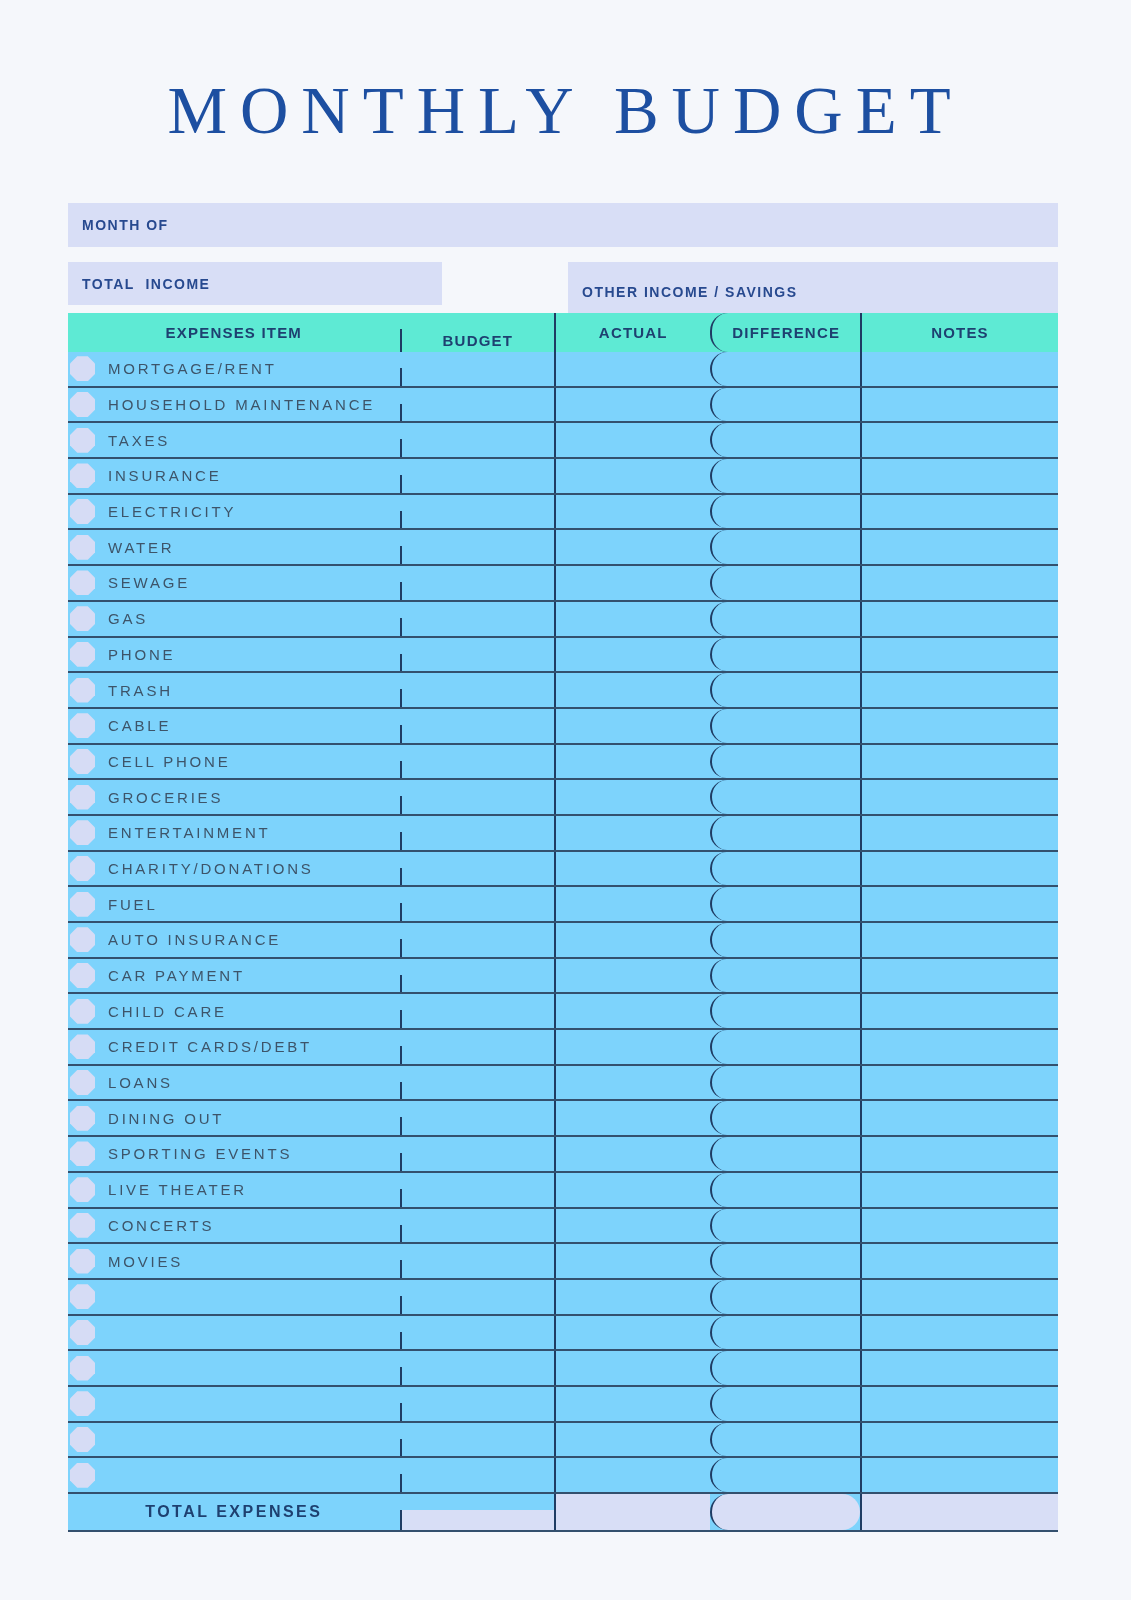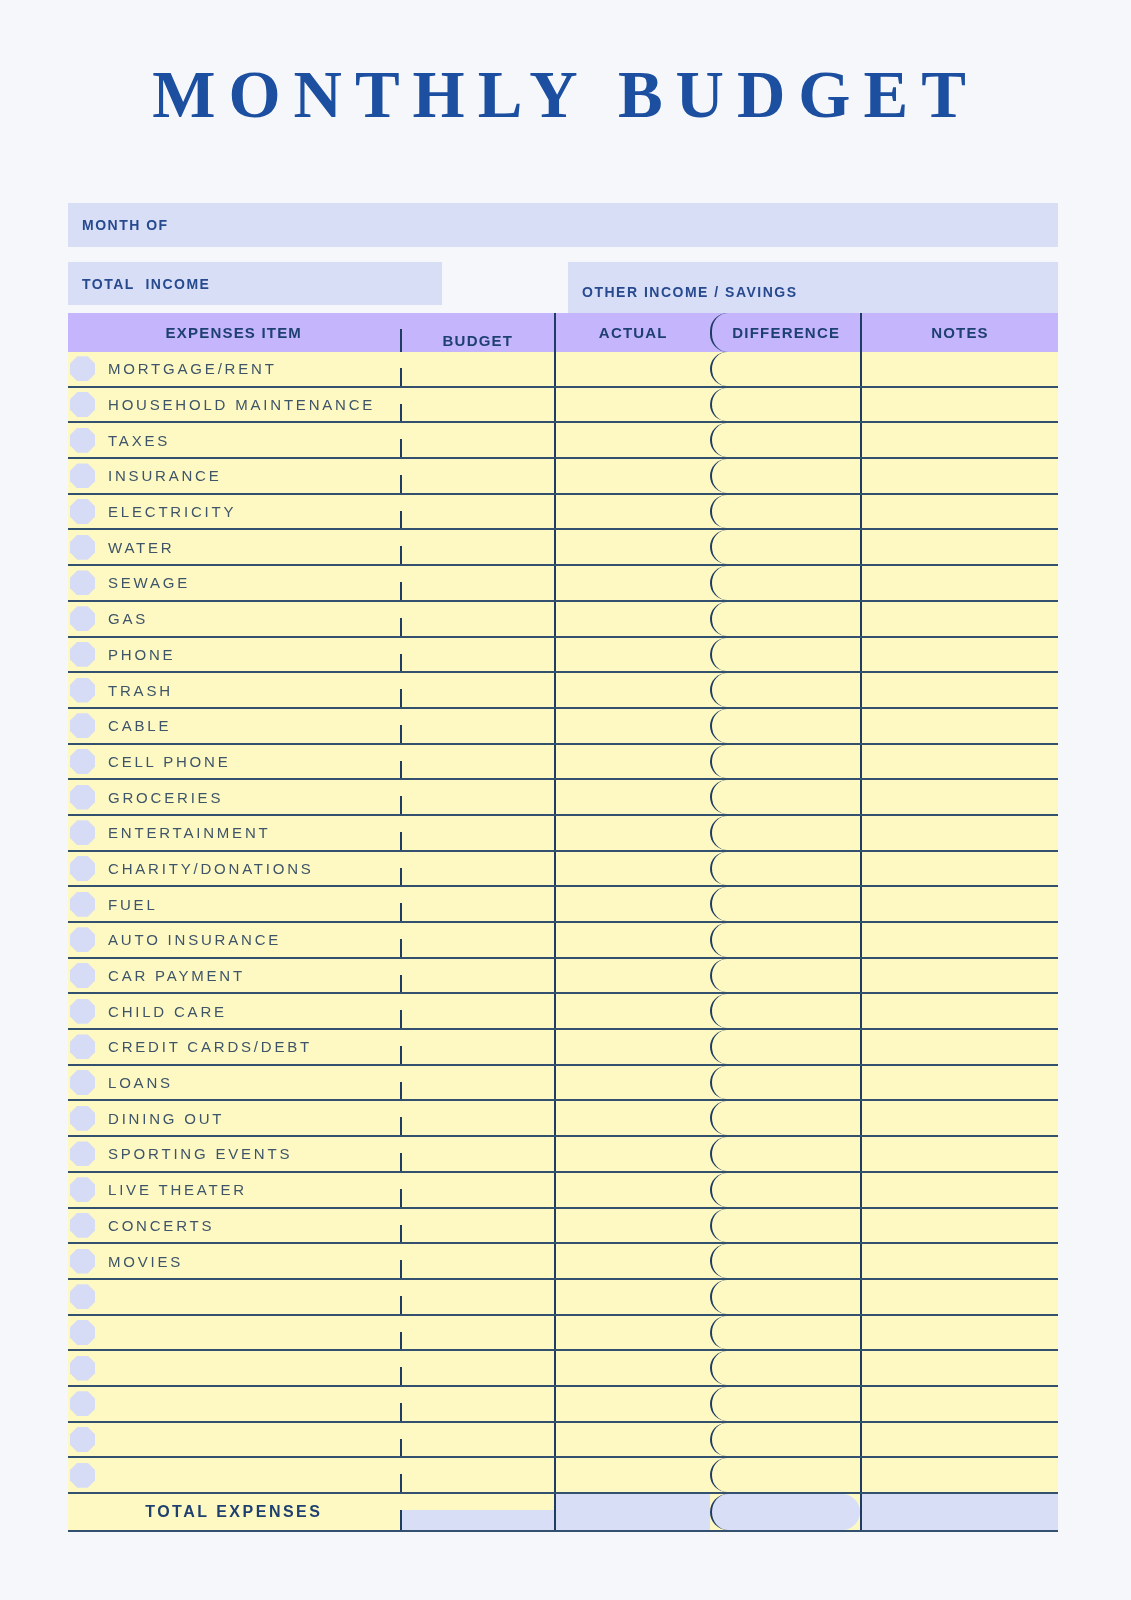--- a/index.html
+++ b/index.html
@@ -5,54 +5,54 @@
   html,body { margin:0; padding:0; background:#e8eaf0; }
   .page {
     position:relative;
     width:1131px; height:1600px;
     background:#f5f7fb;
     font-family:"Liberation Sans", sans-serif;
     overflow:hidden;
     margin:0 auto;
   }
   .title {
-    position:absolute; top:56px; left:0; width:100%;
+    position:absolute; top:72px; left:0; width:100%;
     margin:0; text-align:center;
     font-family:"Liberation Serif", serif;
-    font-weight:bold; font-size:67px; letter-spacing:13px;
+    font-weight:normal; font-size:67px; letter-spacing:13px;
     color:#1d4fa1; white-space:nowrap;
   }
   .bar {
     position:absolute; background:#d8def6;
     display:flex; align-items:center;
   }
   .bar-label {
     font-weight:bold; font-size:14px; letter-spacing:1.5px;
     color:#27498f; white-space:pre; padding-left:14px;
   }
   .month-bar   { left:68px;  top:203px; width:990px; height:44px; }
   .income-bar  { left:68px;  top:262px; width:374px; height:43px; }
   .savings-bar { left:568px; top:262px; width:490px; height:60px; }
 
   .budget-table { position:absolute; left:68px; top:313px; width:990px; }
-  .thead { display:flex; height:39px; background:#c4b5fd; }
+  .thead { display:flex; height:39px; background:#5eead4; }
   .hcell {
     display:flex; align-items:center; justify-content:center;
     font-weight:bold; font-size:15px; letter-spacing:1.2px;
     color:#1e4070; box-sizing:border-box;
   }
   .col-item   { width:33.5%; }
   .col-budget { width:15.6%;margin-top:16px; }
   .col-actual { width:15.8%; }
   .col-diff   { width:15.1%;border-radius:18px; }
   .col-notes  { width:20%;   }
   .vline { border-left:2px solid #1f3c63; }
 
   .trow {
-    display:flex; height:35.7px; background:#fef9c3;
+    display:flex; height:35.7px; background:#7dd3fc;
     border-bottom:2px solid #33506e; box-sizing:border-box;
   }
   .tcell { box-sizing:border-box; }
   .item-cell { display:flex; align-items:center; }
   .bullet {
     width:25px; height:25px; flex:none;
     background:#d6dcf5; margin-left:2px;
     clip-path:polygon(29% 0,71% 0,100% 29%,100% 71%,71% 100%,29% 100%,0 71%,0 29%);
   }
   .item-label {

